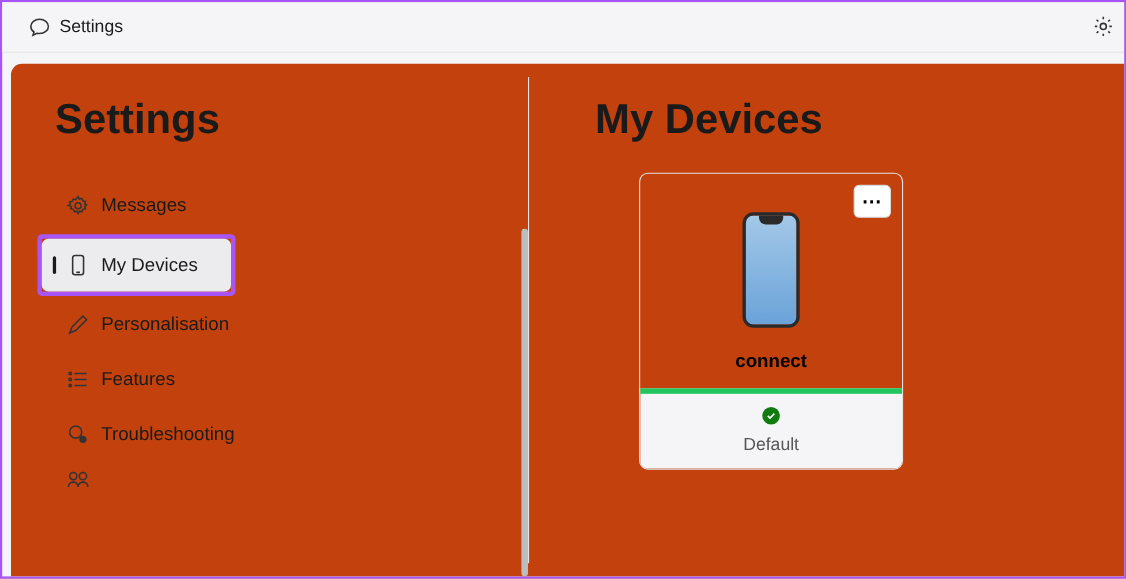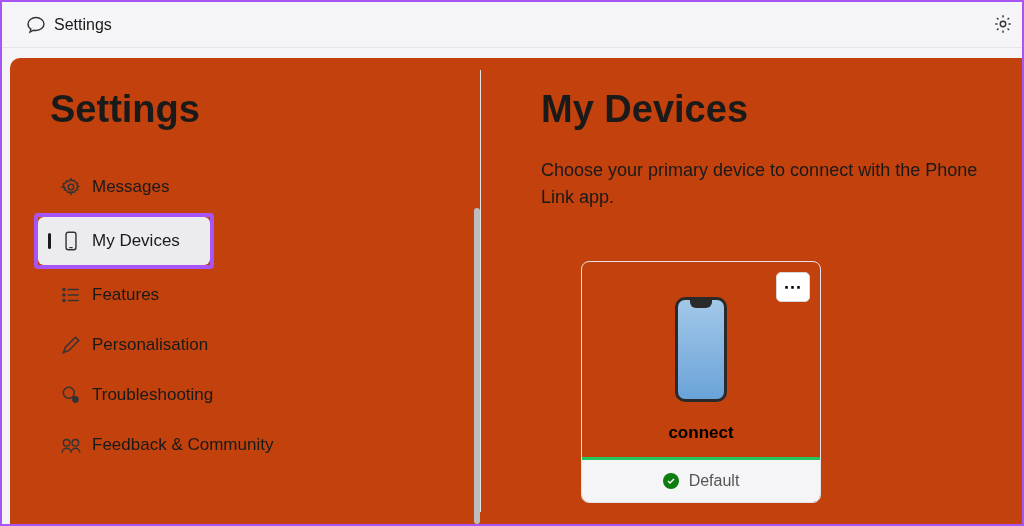--- a/index.html
+++ b/index.html
@@ -199,28 +199,29 @@
       border-radius: 0 0 6px 6px;
     }
     .device-name {
       text-align: center;
       font-weight: 700;
       font-size: 17px;
       padding: 6px 0 14px 0;
     }
     .device-status {
       background: #f5f5f7;
-      border-top: 3px solid #22c55e;
+      border-top: 5px solid #22c55e;
       padding: 12px;
       display: flex;
       align-items: center;
       justify-content: center;
       gap: 10px;
       color: #555;
       font-size: 16px;
+      flex-direction: column;
     }
     .status-dot {
       width: 16px;
       height: 16px;
       background: #107c10;
       border-radius: 50%;
       display: flex;
       align-items: center;
       justify-content: center;
     }
@@ -274,70 +275,68 @@
               <line x1="8.5" y1="16" x2="11.5" y2="16"></line>
             </svg>
           </span>
           <span>My Devices</span>
         </div>
       </div>
 
       <div class="sidebar-item">
         <span class="s-ico">
           <svg viewBox="0 0 20 20" fill="none" stroke="#333" stroke-width="1.3">
+            <path d="M3 17l2-5L14 3l3 3-9 9-5 2z"></path>
+          </svg>
+        </span>
+        <span>Personalisation</span>
+      </div>
+
+      <div class="sidebar-item">
+        <span class="s-ico">
+          <svg viewBox="0 0 20 20" fill="none" stroke="#333" stroke-width="1.3">
             <line x1="7" y1="5" x2="17" y2="5"></line>
               <circle cx="3.5" cy="5" r="1"></circle>
             <line x1="7" y1="10" x2="17" y2="10"></line>
               <circle cx="3.5" cy="10" r="1"></circle>
             <line x1="7" y1="15" x2="17" y2="15"></line>
               <circle cx="3.5" cy="15" r="1"></circle>
           </svg>
         </span>
         <span>Features</span>
       </div>
 
       <div class="sidebar-item">
         <span class="s-ico">
           <svg viewBox="0 0 20 20" fill="none" stroke="#333" stroke-width="1.3">
-            <path d="M3 17l2-5L14 3l3 3-9 9-5 2z"></path>
-          </svg>
-        </span>
-        <span>Personalisation</span>
-      </div>
-
-      <div class="sidebar-item">
-        <span class="s-ico">
-          <svg viewBox="0 0 20 20" fill="none" stroke="#333" stroke-width="1.3">
             <circle cx="8" cy="8" r="5"></circle>
             <circle cx="14" cy="14" r="3" fill="#333" stroke="none"></circle>
             <text x="14" y="16" font-size="5" fill="#fff" text-anchor="middle">?</text>
           </svg>
         </span>
         <span>Troubleshooting</span>
       </div>
 
       <div class="sidebar-item">
         <span class="s-ico">
           <svg viewBox="0 0 20 20" fill="none" stroke="#333" stroke-width="1.3">
             <circle cx="6" cy="8" r="3"></circle>
             <circle cx="14" cy="8" r="3"></circle>
             <path d="M2 17c0-2.5 2-4 4-4s4 1.5 4 4M10 17c0-2.5 2-4 4-4s4 1.5 4 4"></path>
           </svg>
         </span>
-        <span>Feedback &amp; Community</span>
       </div>
     </div>
     <div class="sidebar-scrollbar"></div>
   </div>
 
   <div class="divider"></div>
 
   <div class="content">
     <div class="content-title">My Devices</div>
-    <div class="content-desc">Choose your primary device to connect with the Phone Link app.</div>
 
     <div class="device-card">
       <div class="device-more">
         <span>⋯</span>
       </div>
       <div class="device-image-area">
         <div class="phone-frame"></div>
       </div>
       <div class="device-name">connect</div>
       <div class="device-status">

